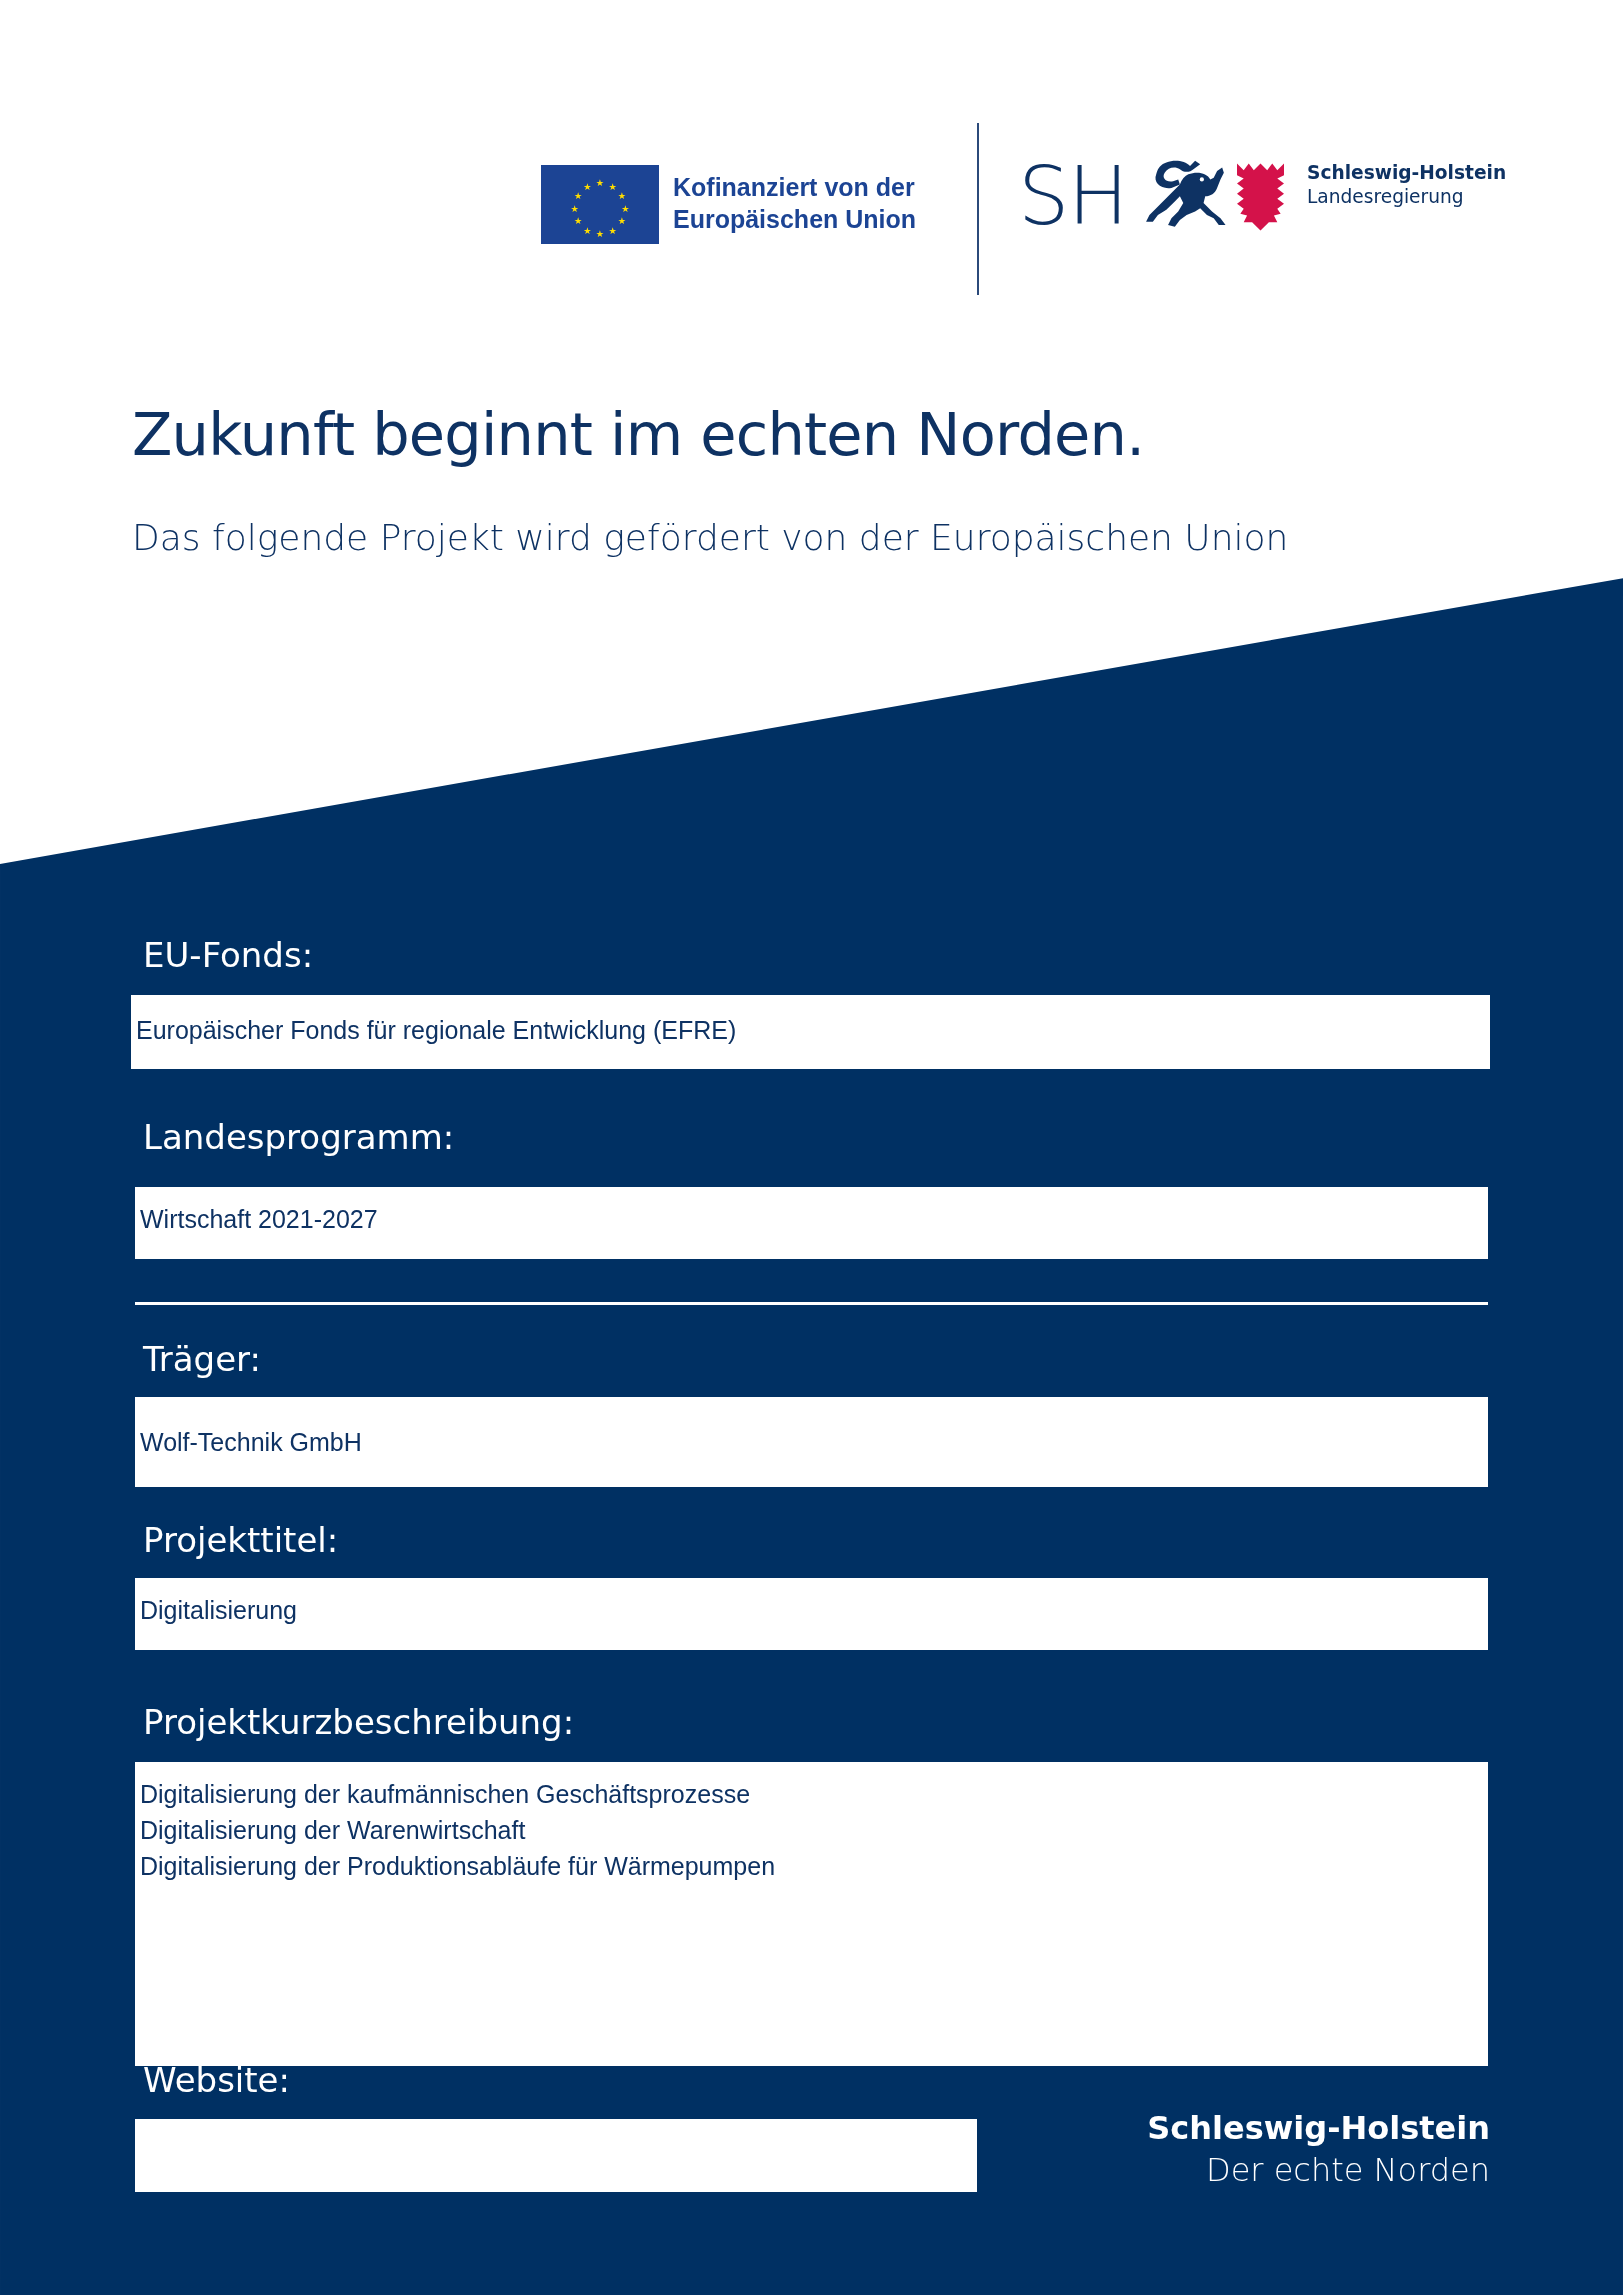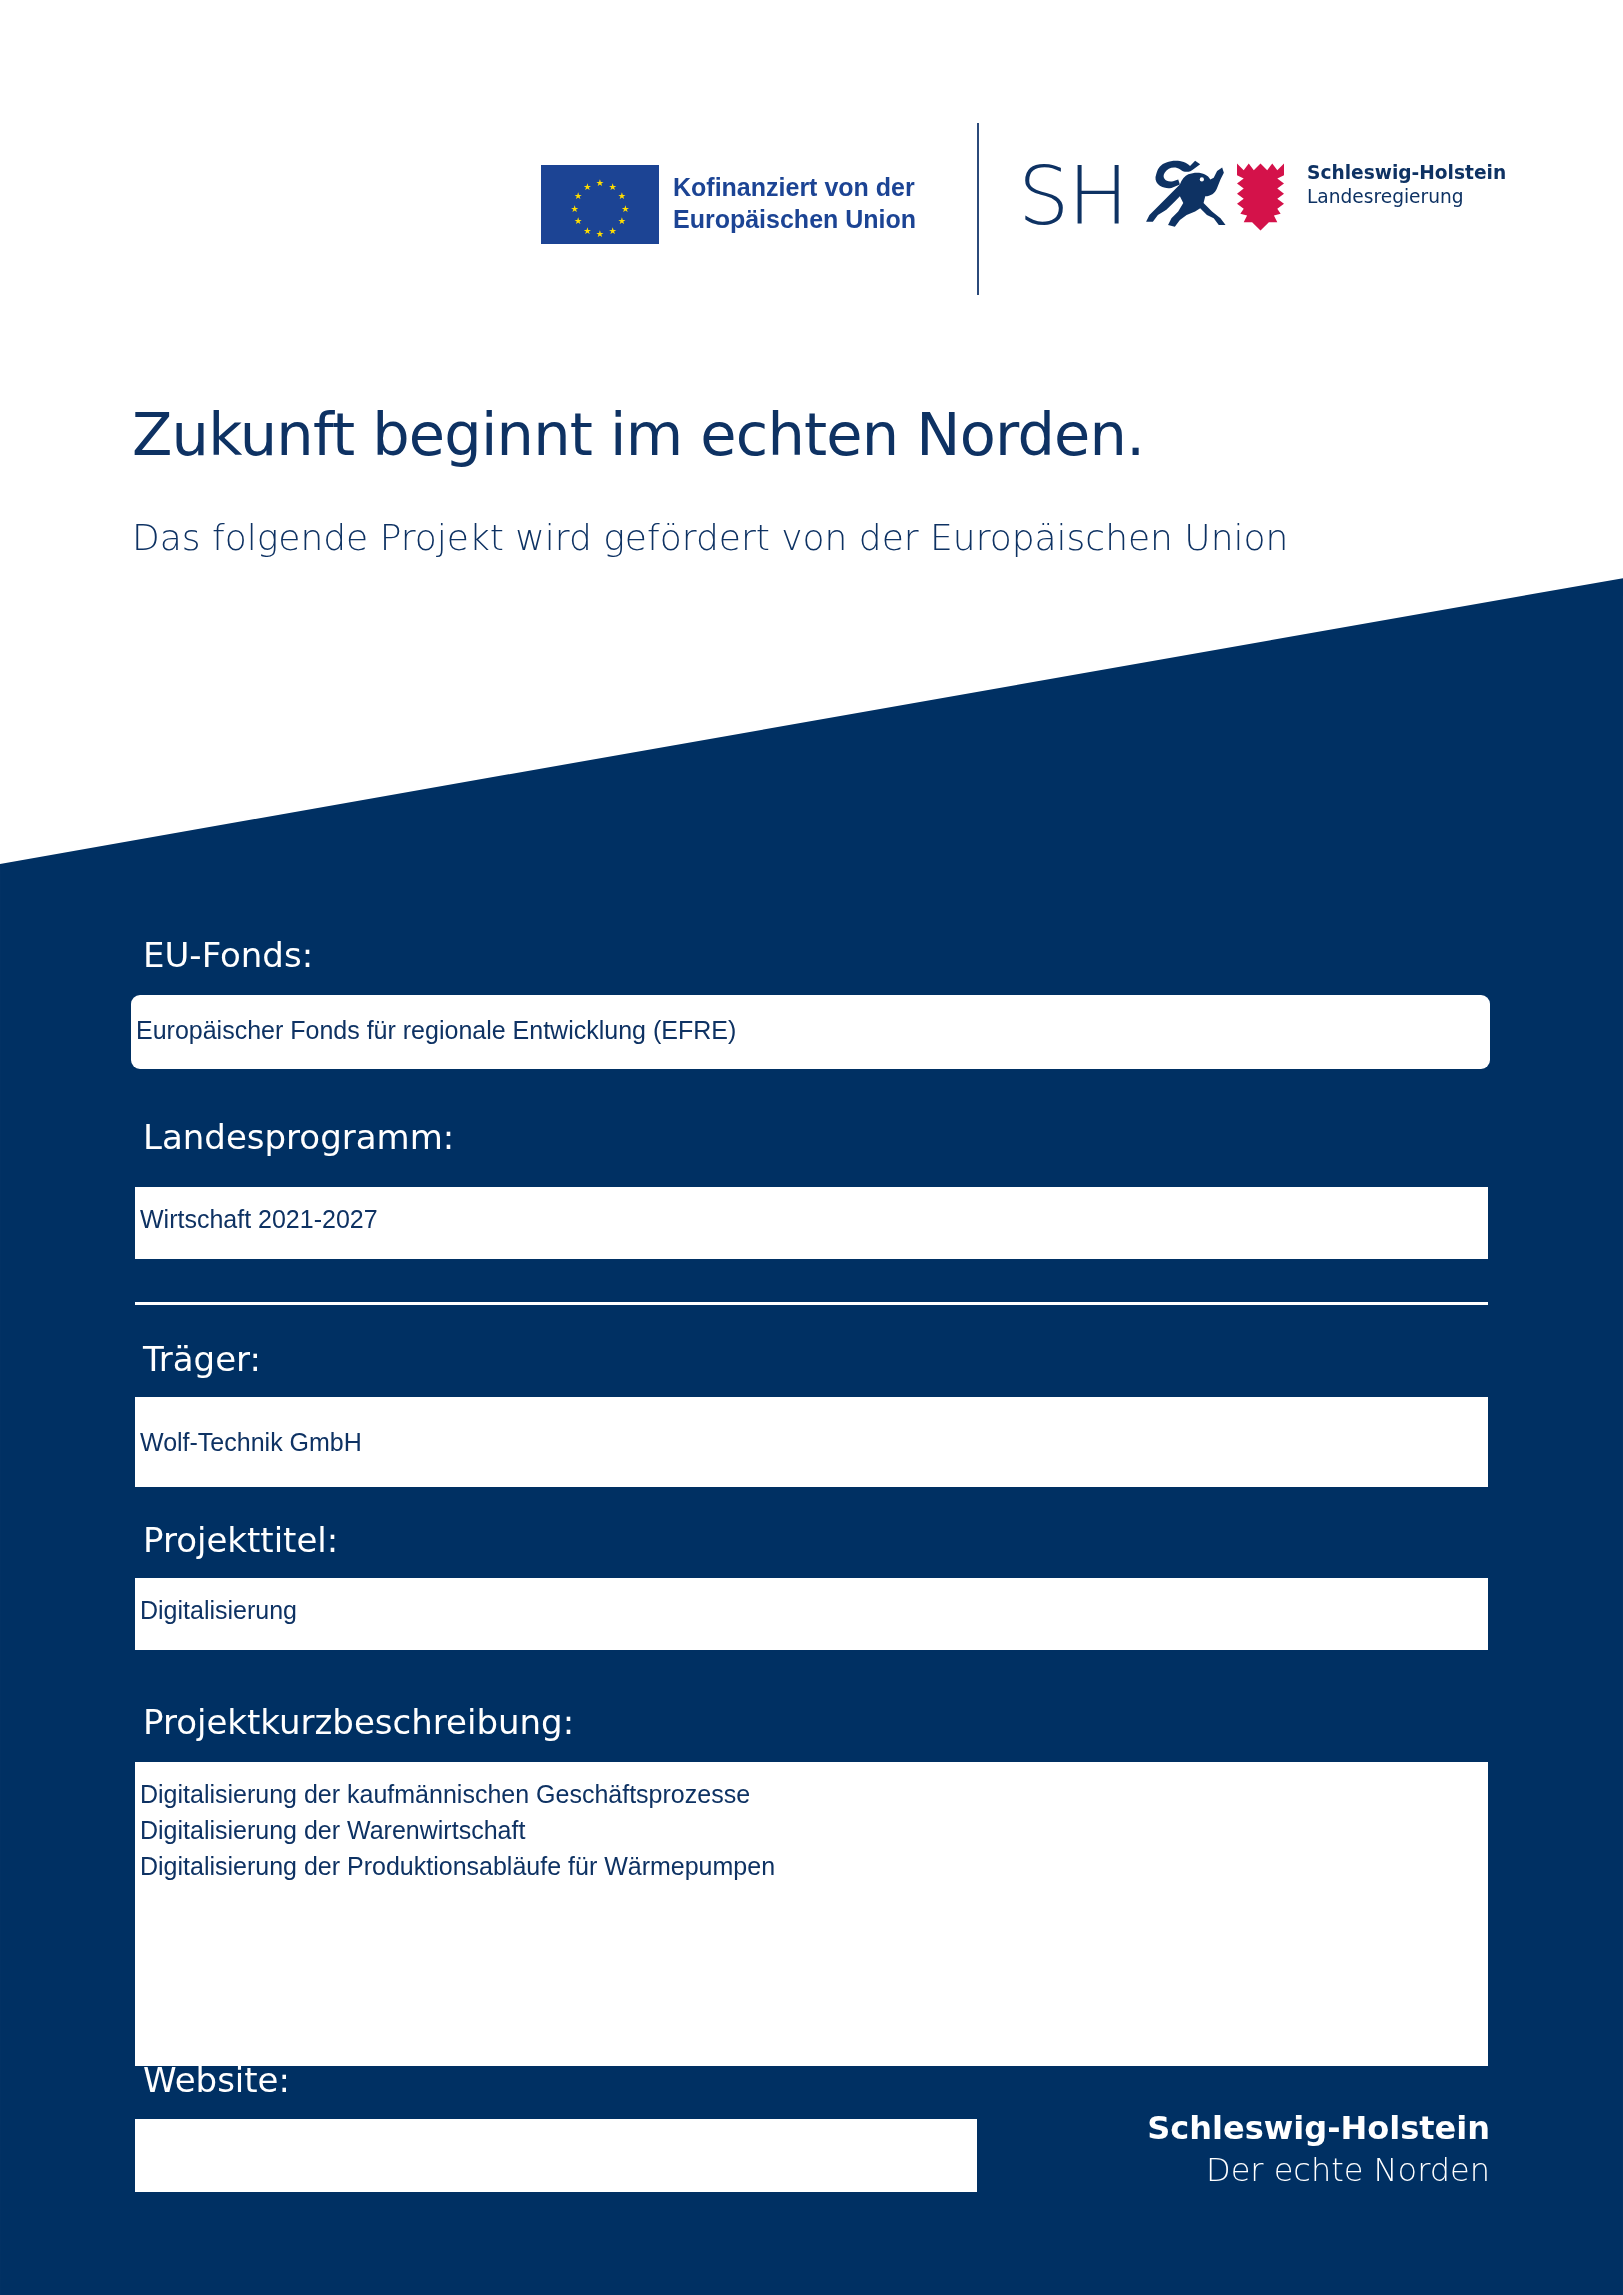--- a/index.html
+++ b/index.html
@@ -101,21 +101,21 @@
   <div class="b">Schleswig-Holstein</div>
   <div>Landesregierung</div>
 </div>
 
 <h1 class="headline">Zukunft beginnt im echten Norden.</h1>
 <div class="subline">
   <div>Das folgende Projekt wird gefördert von der Europäischen Union</div>
 </div>
 
 <div class="label" style="top:934px;">EU-Fonds:</div>
-<div class="field" style="left:131px; top:995px; width:1359px; height:74px;border-radius:9px;">
+<div class="field" style="left:131px; top:995px; width:1359px; height:74px;">
   <span class="line">Europäischer Fonds für regionale Entwicklung (EFRE)</span>
 </div>
 
 <div class="label" style="top:1116px;">Landesprogramm:</div>
 <div class="field" style="left:135px; top:1176px; width:1353px; height:72px; padding-top:13.5px;margin-top:11px;">
   <span class="line">Wirtschaft 2021-2027</span>
 </div>
 
 <div class="hr"></div>
 

